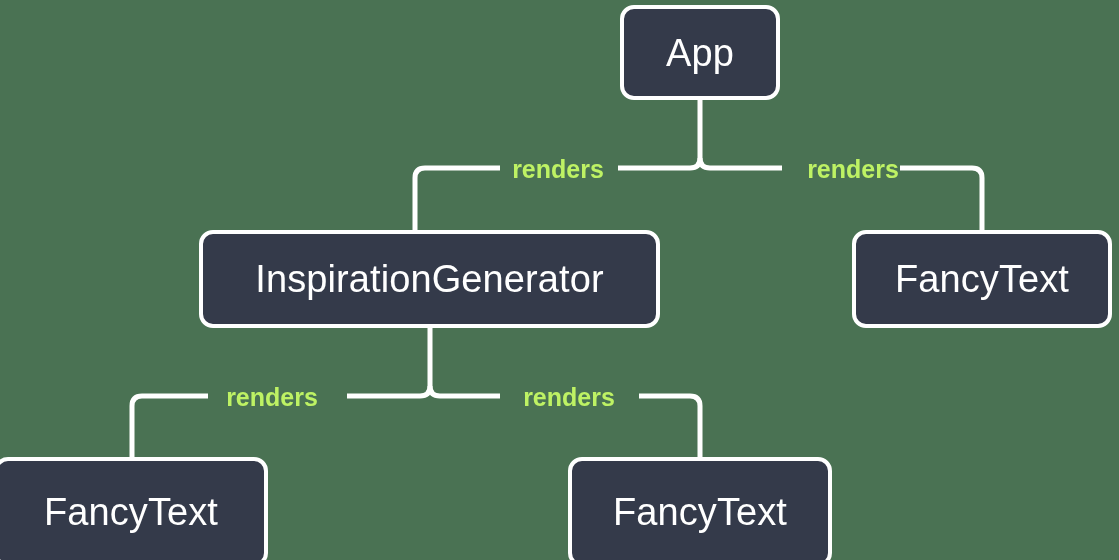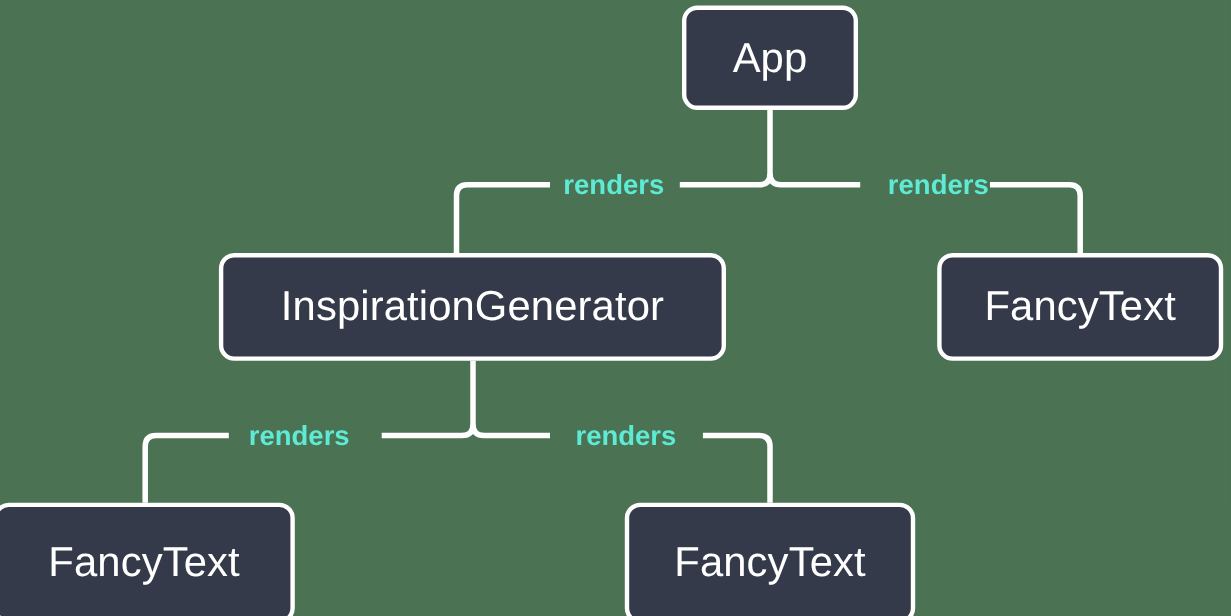--- a/index.html
+++ b/index.html
@@ -36,21 +36,21 @@
     font-weight: 400;
     letter-spacing: 0.1px;
     white-space: nowrap;
   }
   .node-label {
     display: block;
     line-height: 1;
   }
   .edge-label {
     position: absolute;
-    color: #5eead4;
+    color: #bef264;
     font-size: 25px;
     font-weight: 700;
     line-height: 1;
     white-space: nowrap;
     transform: translate(-50%, -50%);
   }
 </style>
 </head>
 <body>
 

